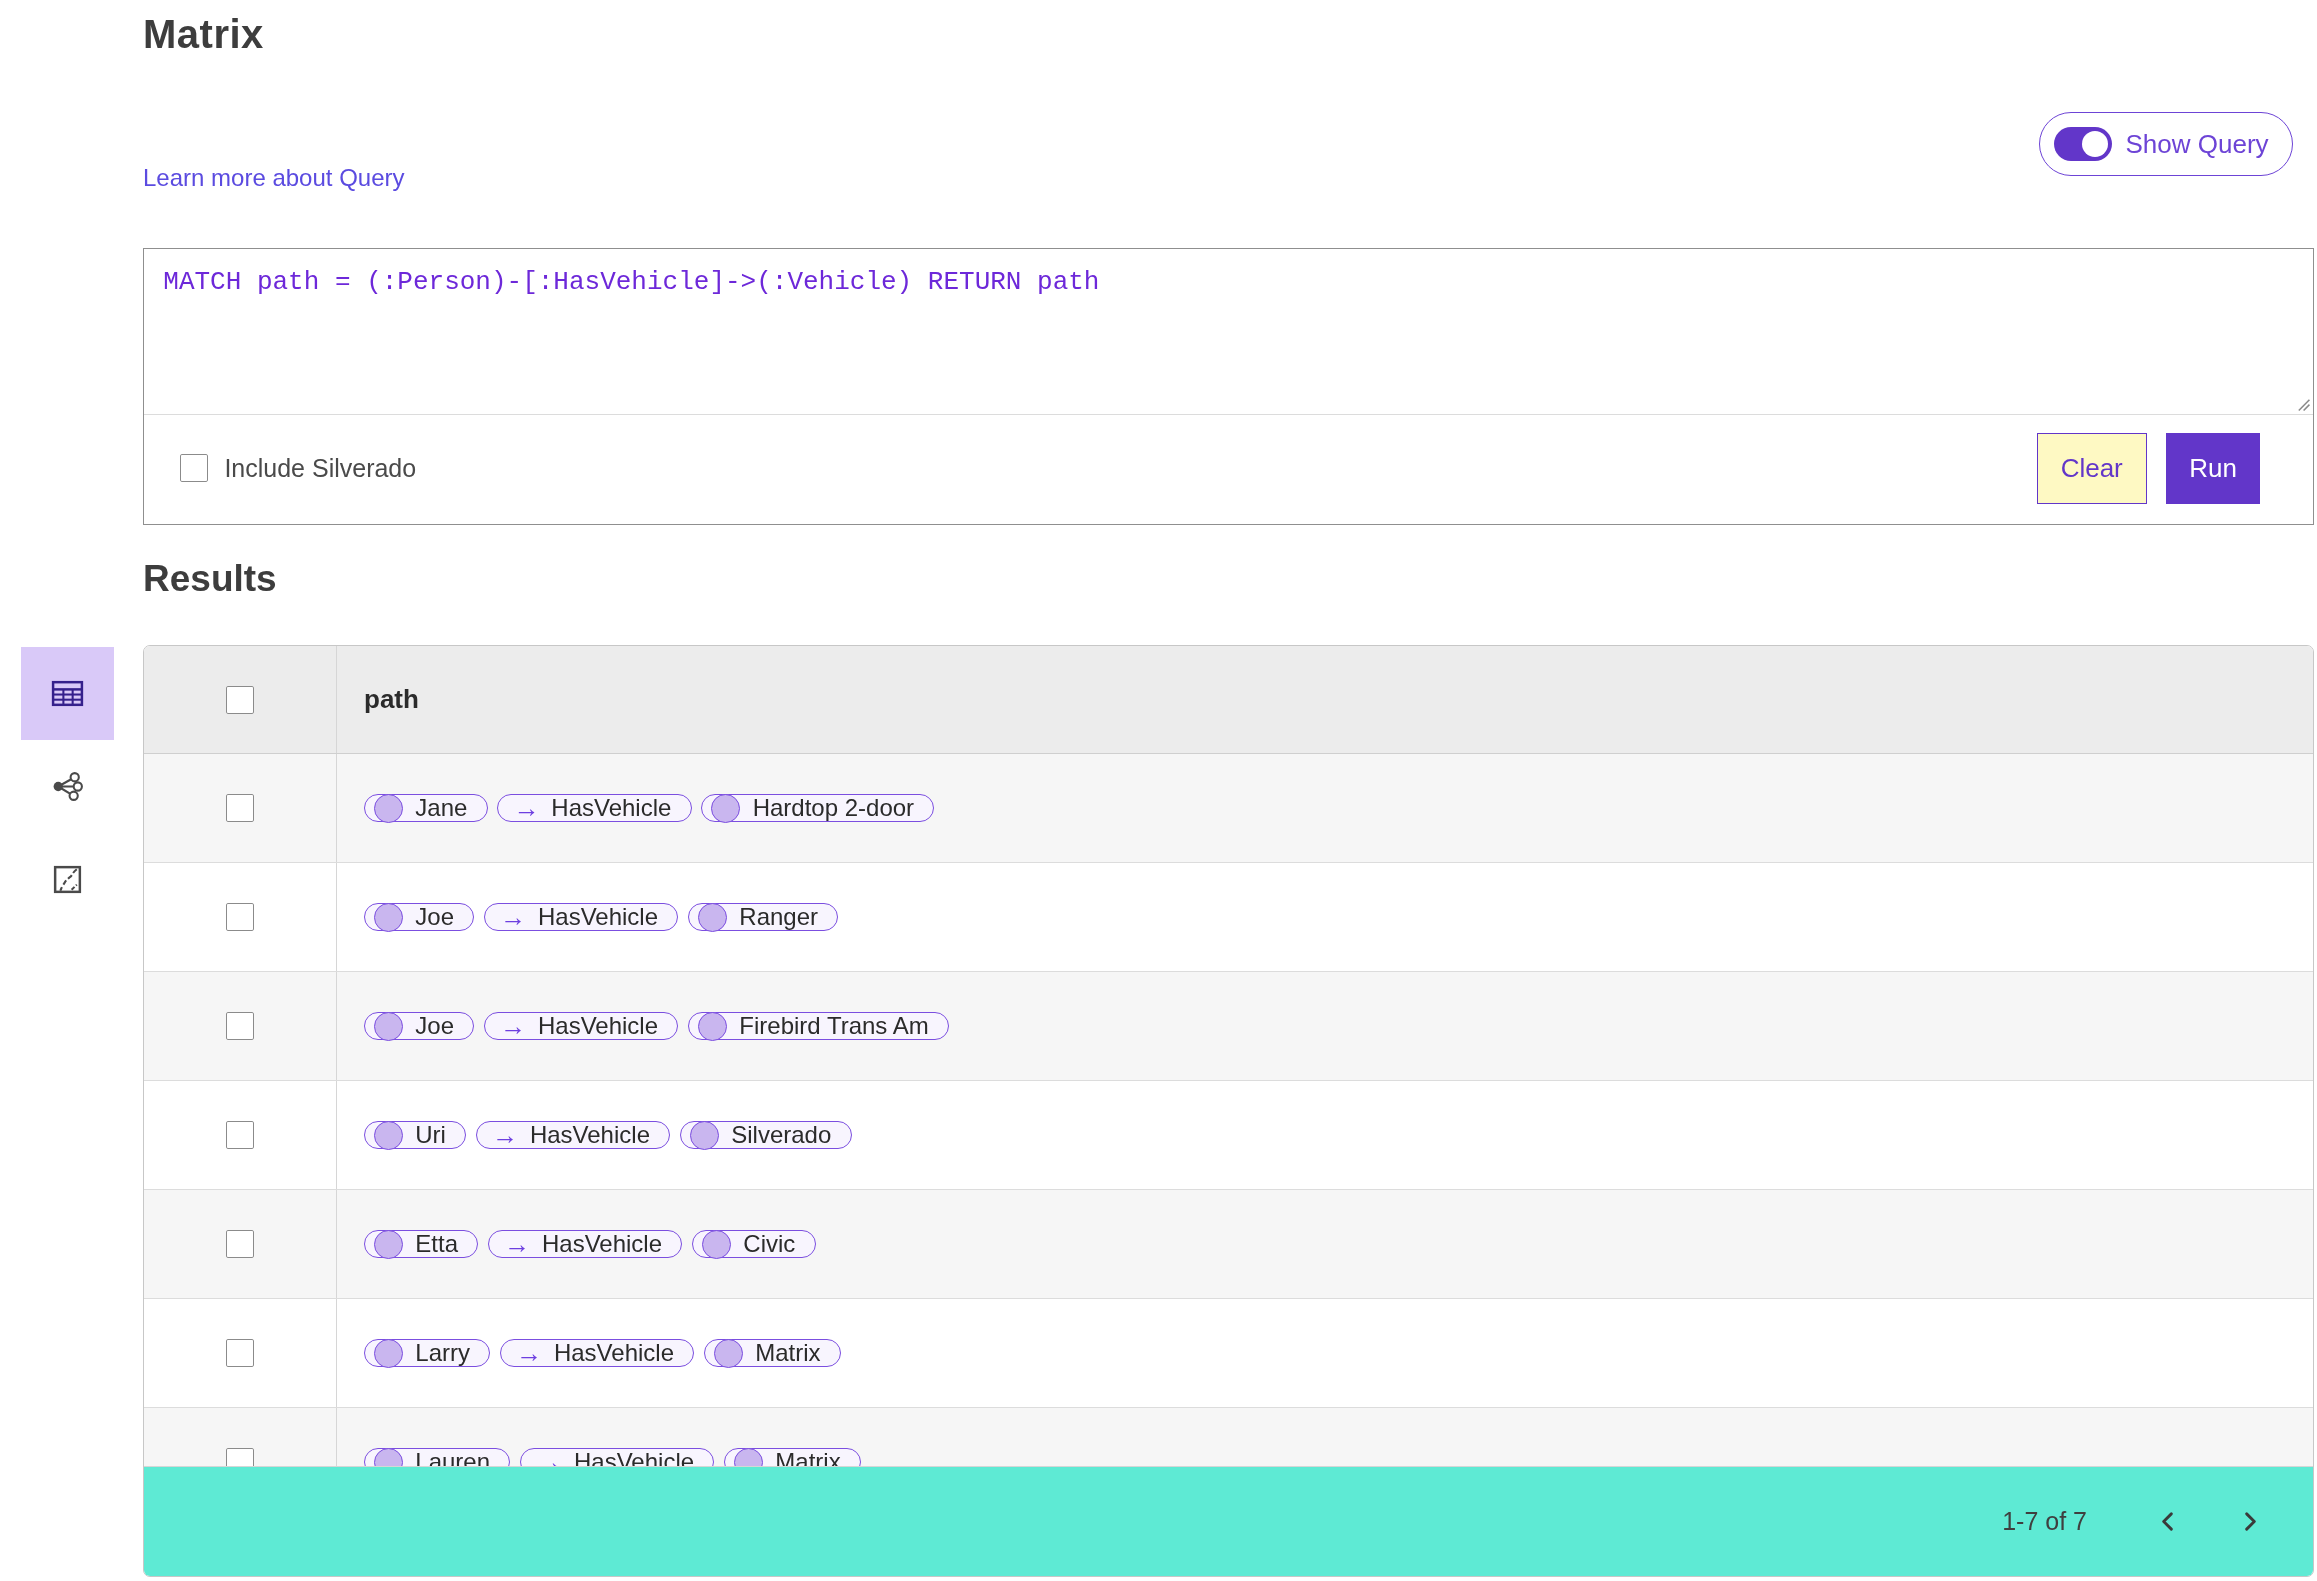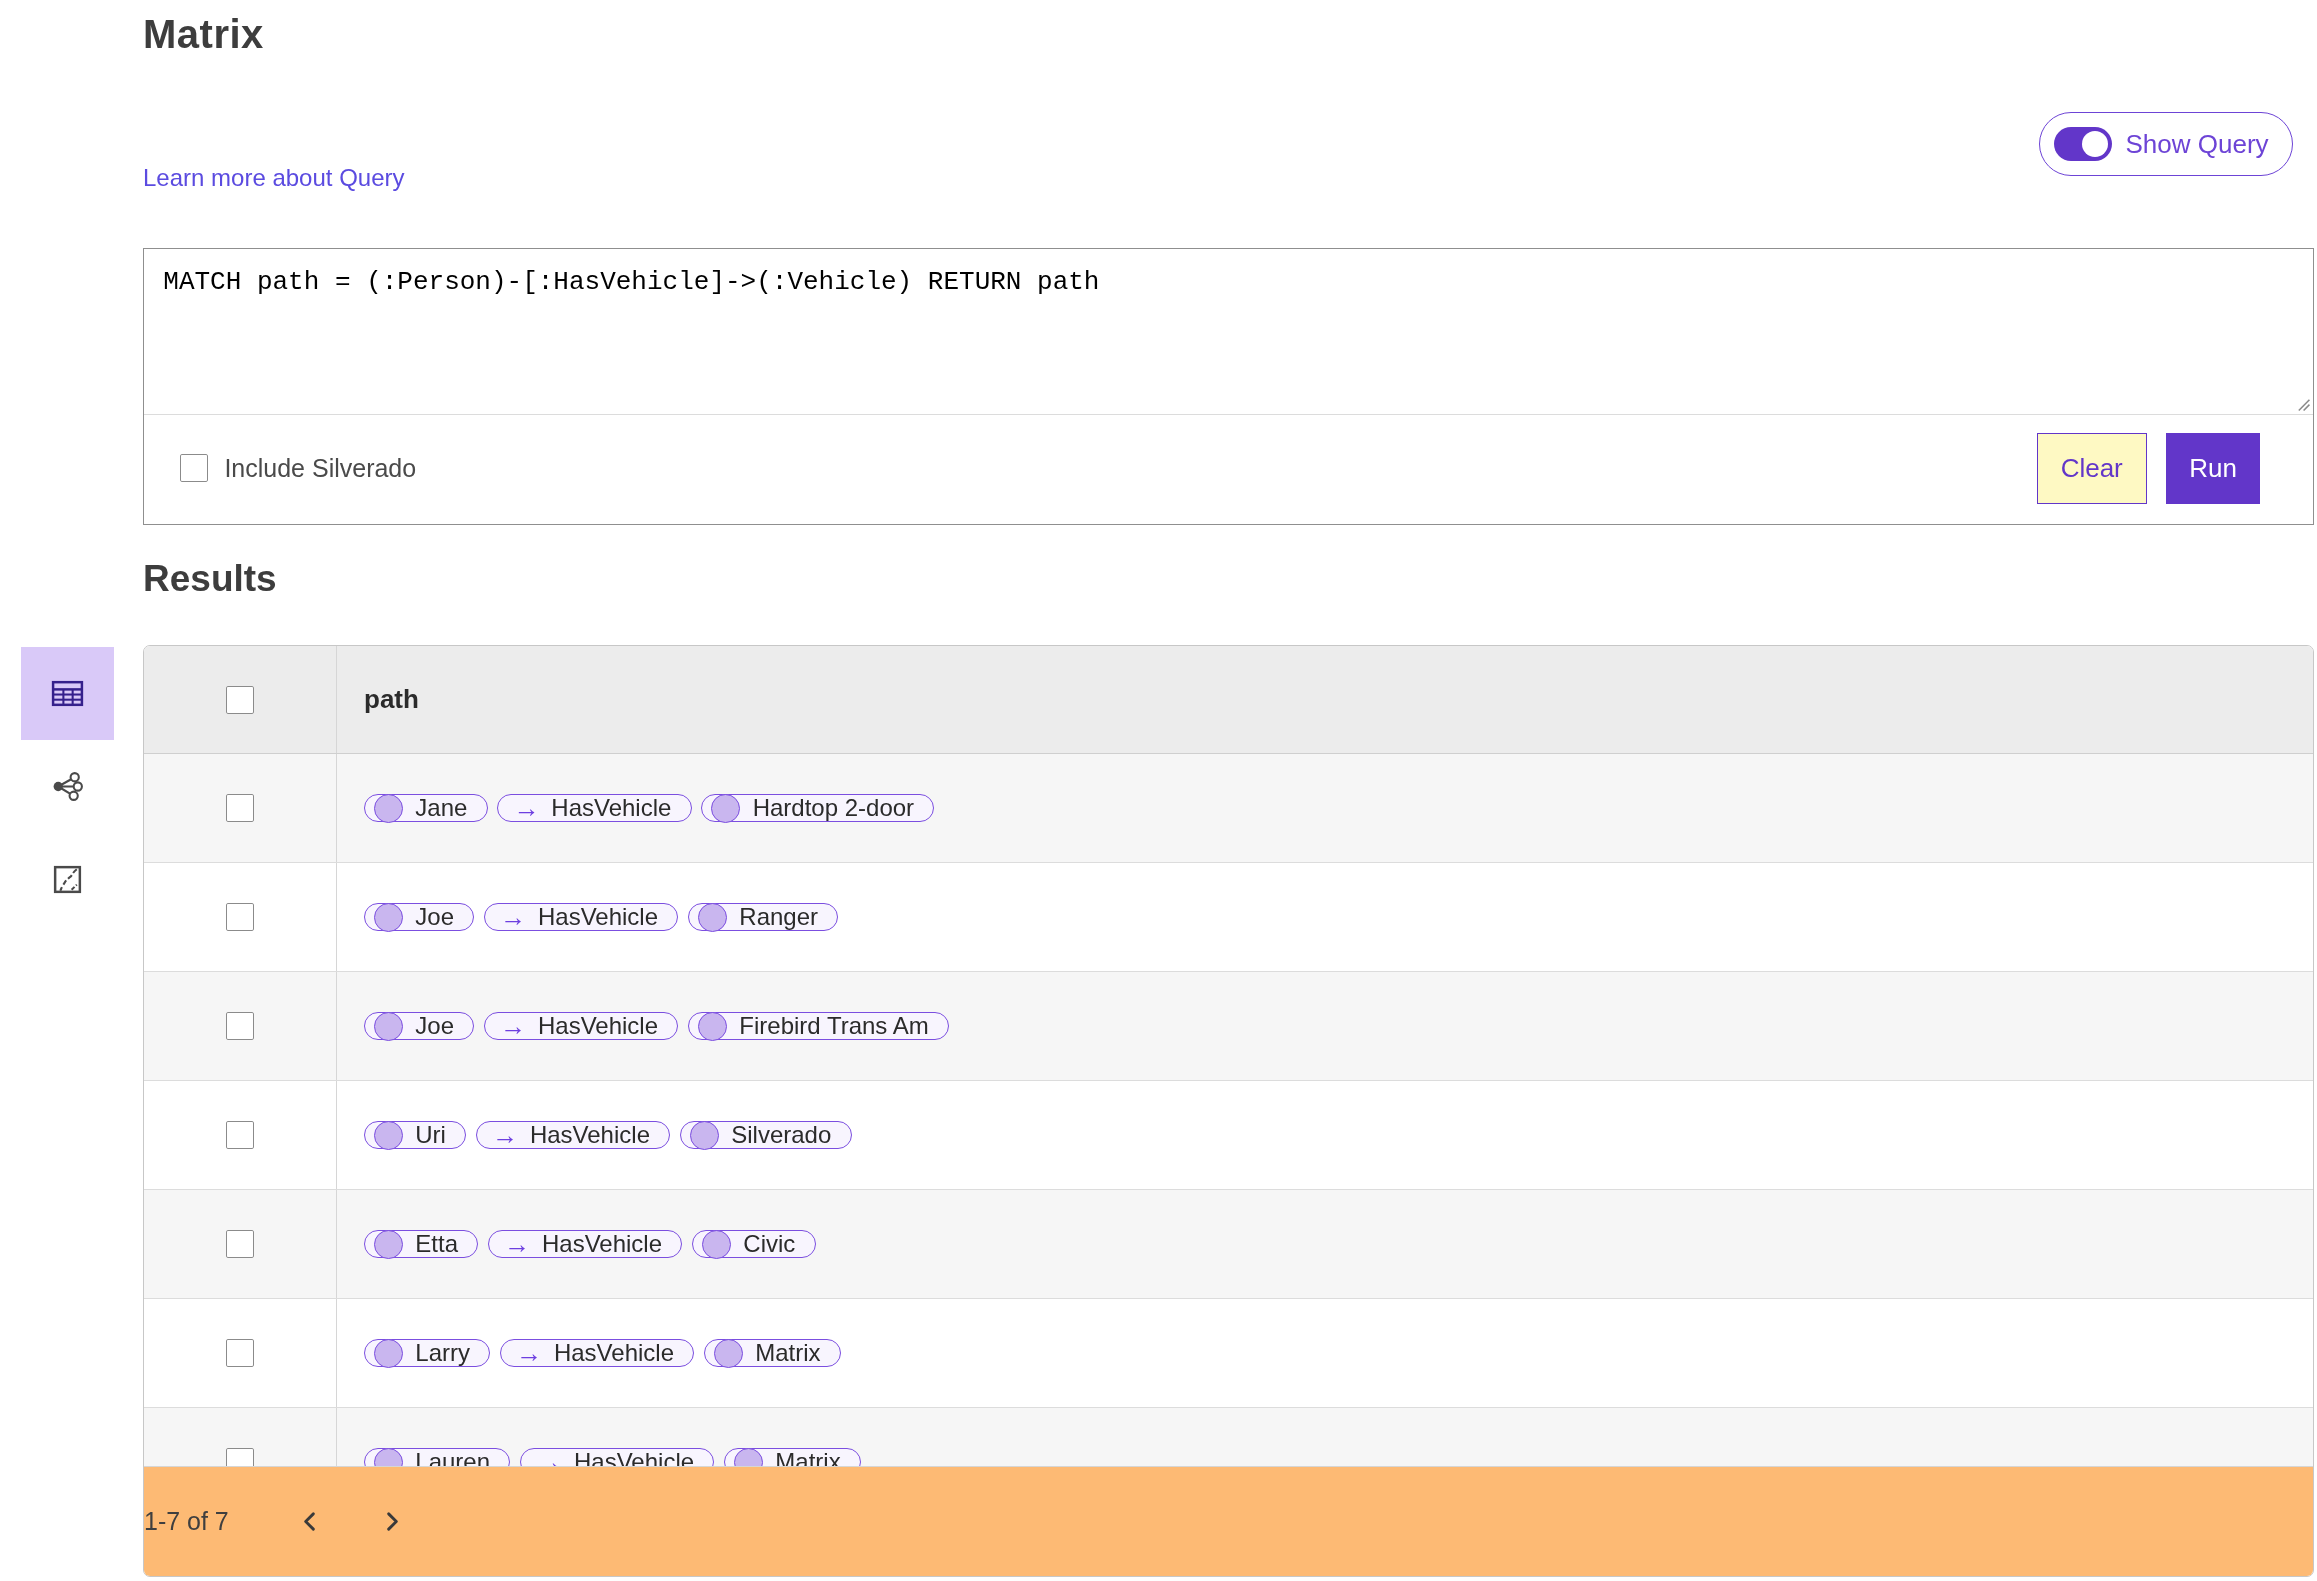--- a/index.html
+++ b/index.html
@@ -24,21 +24,21 @@
   .show-query{position:absolute;left:2039px;top:112px;height:64px;display:inline-flex;align-items:center;
     gap:14px;padding:0 23px 0 13.5px;border:1.9px solid var(--accent-border);border-radius:33px;background:#fff;cursor:pointer;}
   .switch{position:relative;width:58px;height:34px;border-radius:17.4px;background:var(--accent);flex:0 0 auto;}
   .switch .knob{position:absolute;right:3.9px;top:3.9px;width:26px;height:26px;border-radius:50%;background:#fff;}
   .show-query .sq-label{font-size:26px;color:var(--accent-border);}
 
   
   .query-panel{position:absolute;left:143px;top:248px;width:2171px;height:277px;border:1.9px solid #8f8f8f;background:#fff;}
   .query-editor-wrap{position:relative;height:166px;border-bottom:1px solid #dcdcdc;}
   .query-editor{width:100%;height:100%;border:none;outline:none;resize:none;background:#fff;
-    font-family:"Liberation Mono", monospace;font-size:26px;color:#000000;padding:17.4px 19.3px;line-height:1.3;overflow:hidden;}
+    font-family:"Liberation Mono", monospace;font-size:26px;color:#6d28d9;padding:17.4px 19.3px;line-height:1.3;overflow:hidden;}
   .grip{position:absolute;right:2.9px;bottom:2.9px;pointer-events:none;}
   .query-footer{height:106px;display:flex;align-items:center;padding:0 53px 0 36px;}
   .cb{display:inline-block;width:28px;height:28px;border:1.9px solid #8b8b8b;border-radius:1.9px;background:#fff;flex:0 0 auto;}
   .prov-label{margin-left:16.4px;font-size:25px;color:#4a4a4a;}
   .qf-spacer{flex:1;}
   .btn{height:71px;display:inline-flex;align-items:center;justify-content:center;font-size:26px;cursor:pointer;
     font-family:"Liberation Sans", sans-serif;}
   .btn-clear{width:110px;background:#fef9c3;border:1.9px solid var(--accent);color:var(--accent);}
   .btn-run{width:94px;background:var(--accent);border:1.9px solid var(--accent);color:#fff;margin-left:19.3px;}
 
@@ -58,22 +58,22 @@
   .t-row.even{background:#ffffff;}
 
   .pill{display:inline-flex;align-items:center;height:28px;border:1.9px solid var(--pill-border);border-radius:25px;
     background:var(--pill-bg);margin-right:9.7px;cursor:pointer;}
   .node-pill{padding:0 19.3px 0 8.7px;gap:12.6px;}
   .edge-pill{padding:0 19.3px 0 15.4px;gap:11.6px;}
   .node-dot{width:29px;height:29px;border-radius:50%;background:var(--node-fill);border:1.9px solid var(--pill-border);flex:0 0 auto;}
   .edge-arrow{font-size:26px;color:#6d3fe0;line-height:1;}
   .pill-label{font-size:24px;color:#2b2b2b;white-space:nowrap;}
 
-  .t-footer{position:absolute;left:0;right:0;bottom:0;height:110px;background:#fdba74;border-top:1px solid #d6d6d6;
-    border-radius:0 0 3.9px 3.9px;display:flex;align-items:center;padding-right:52px;}
+  .t-footer{position:absolute;left:0;right:0;bottom:0;height:110px;background:#5eead4;border-top:1px solid #d6d6d6;
+    border-radius:0 0 3.9px 3.9px;display:flex;align-items:center;justify-content:flex-end;padding-right:52px;}
   .range-label{font-size:25px;color:#3f3f3f;margin-right:70px;}
   .pg-btn{background:none;border:none;cursor:pointer;display:flex;align-items:center;justify-content:center;padding:0;}
   .pg-btn + .pg-btn{margin-left:62px;}
 </style>
 </head>
 <body>
 
 <div class="page">
 
   <h1 class="page-title">Matrix</h1>

